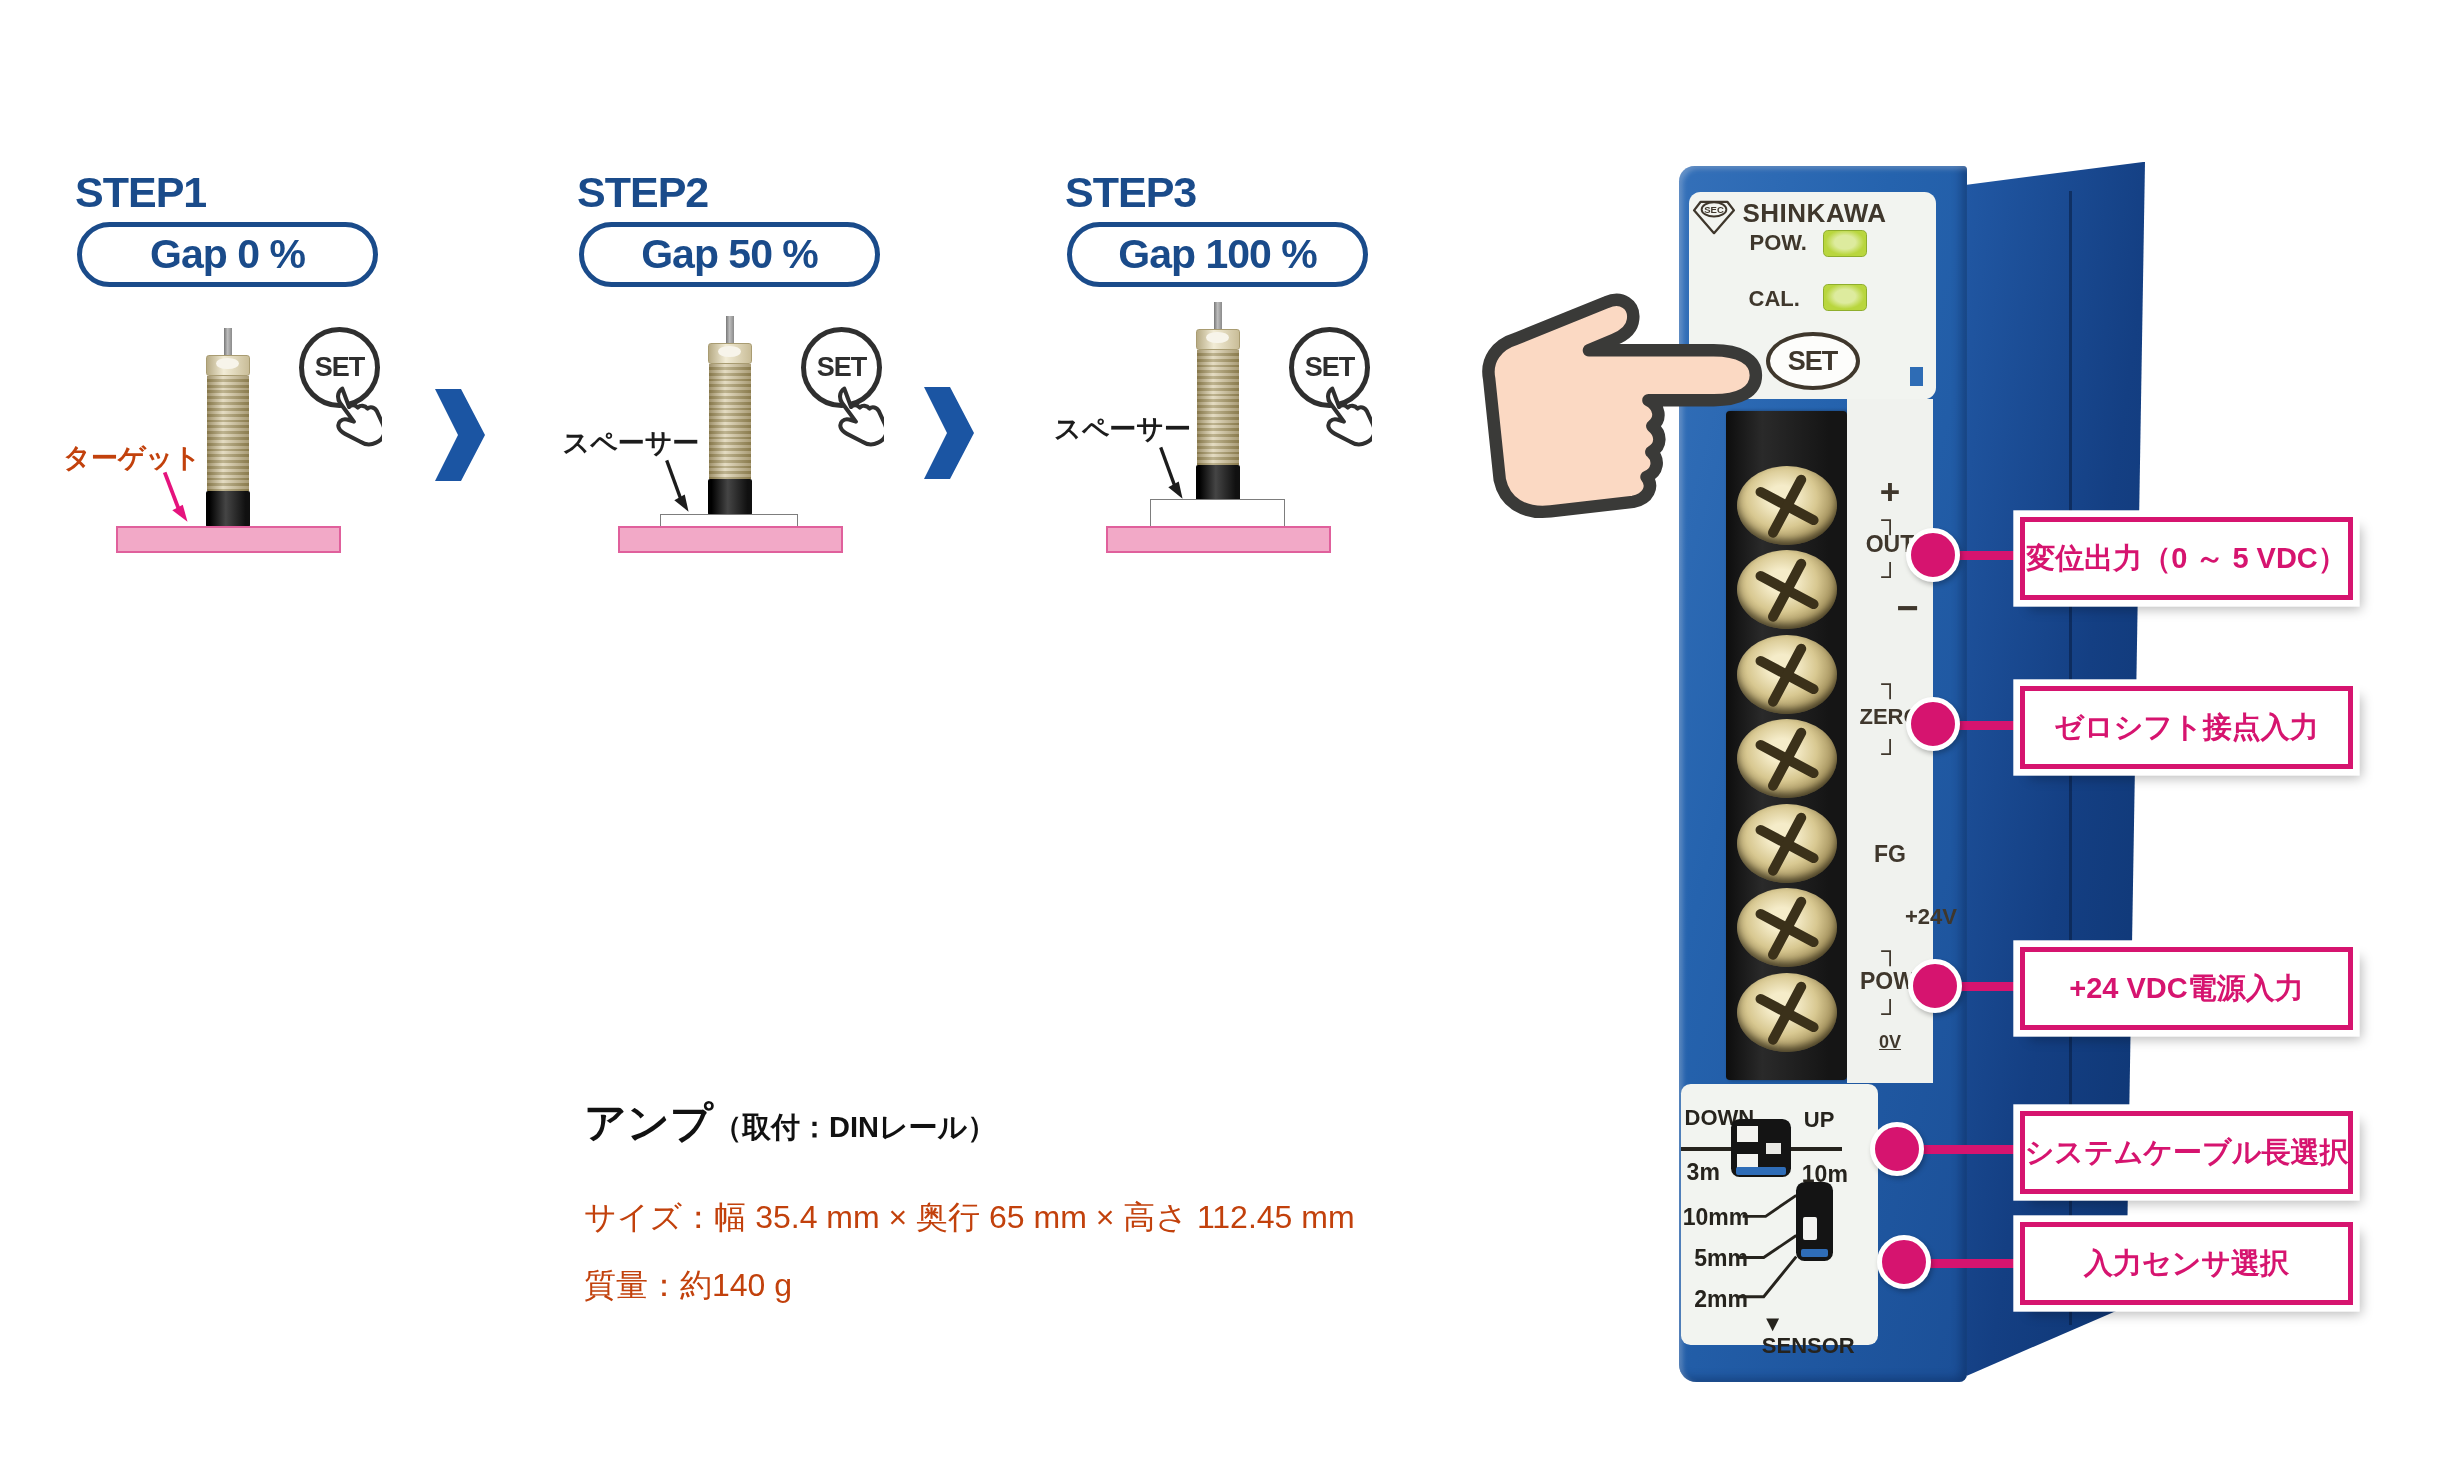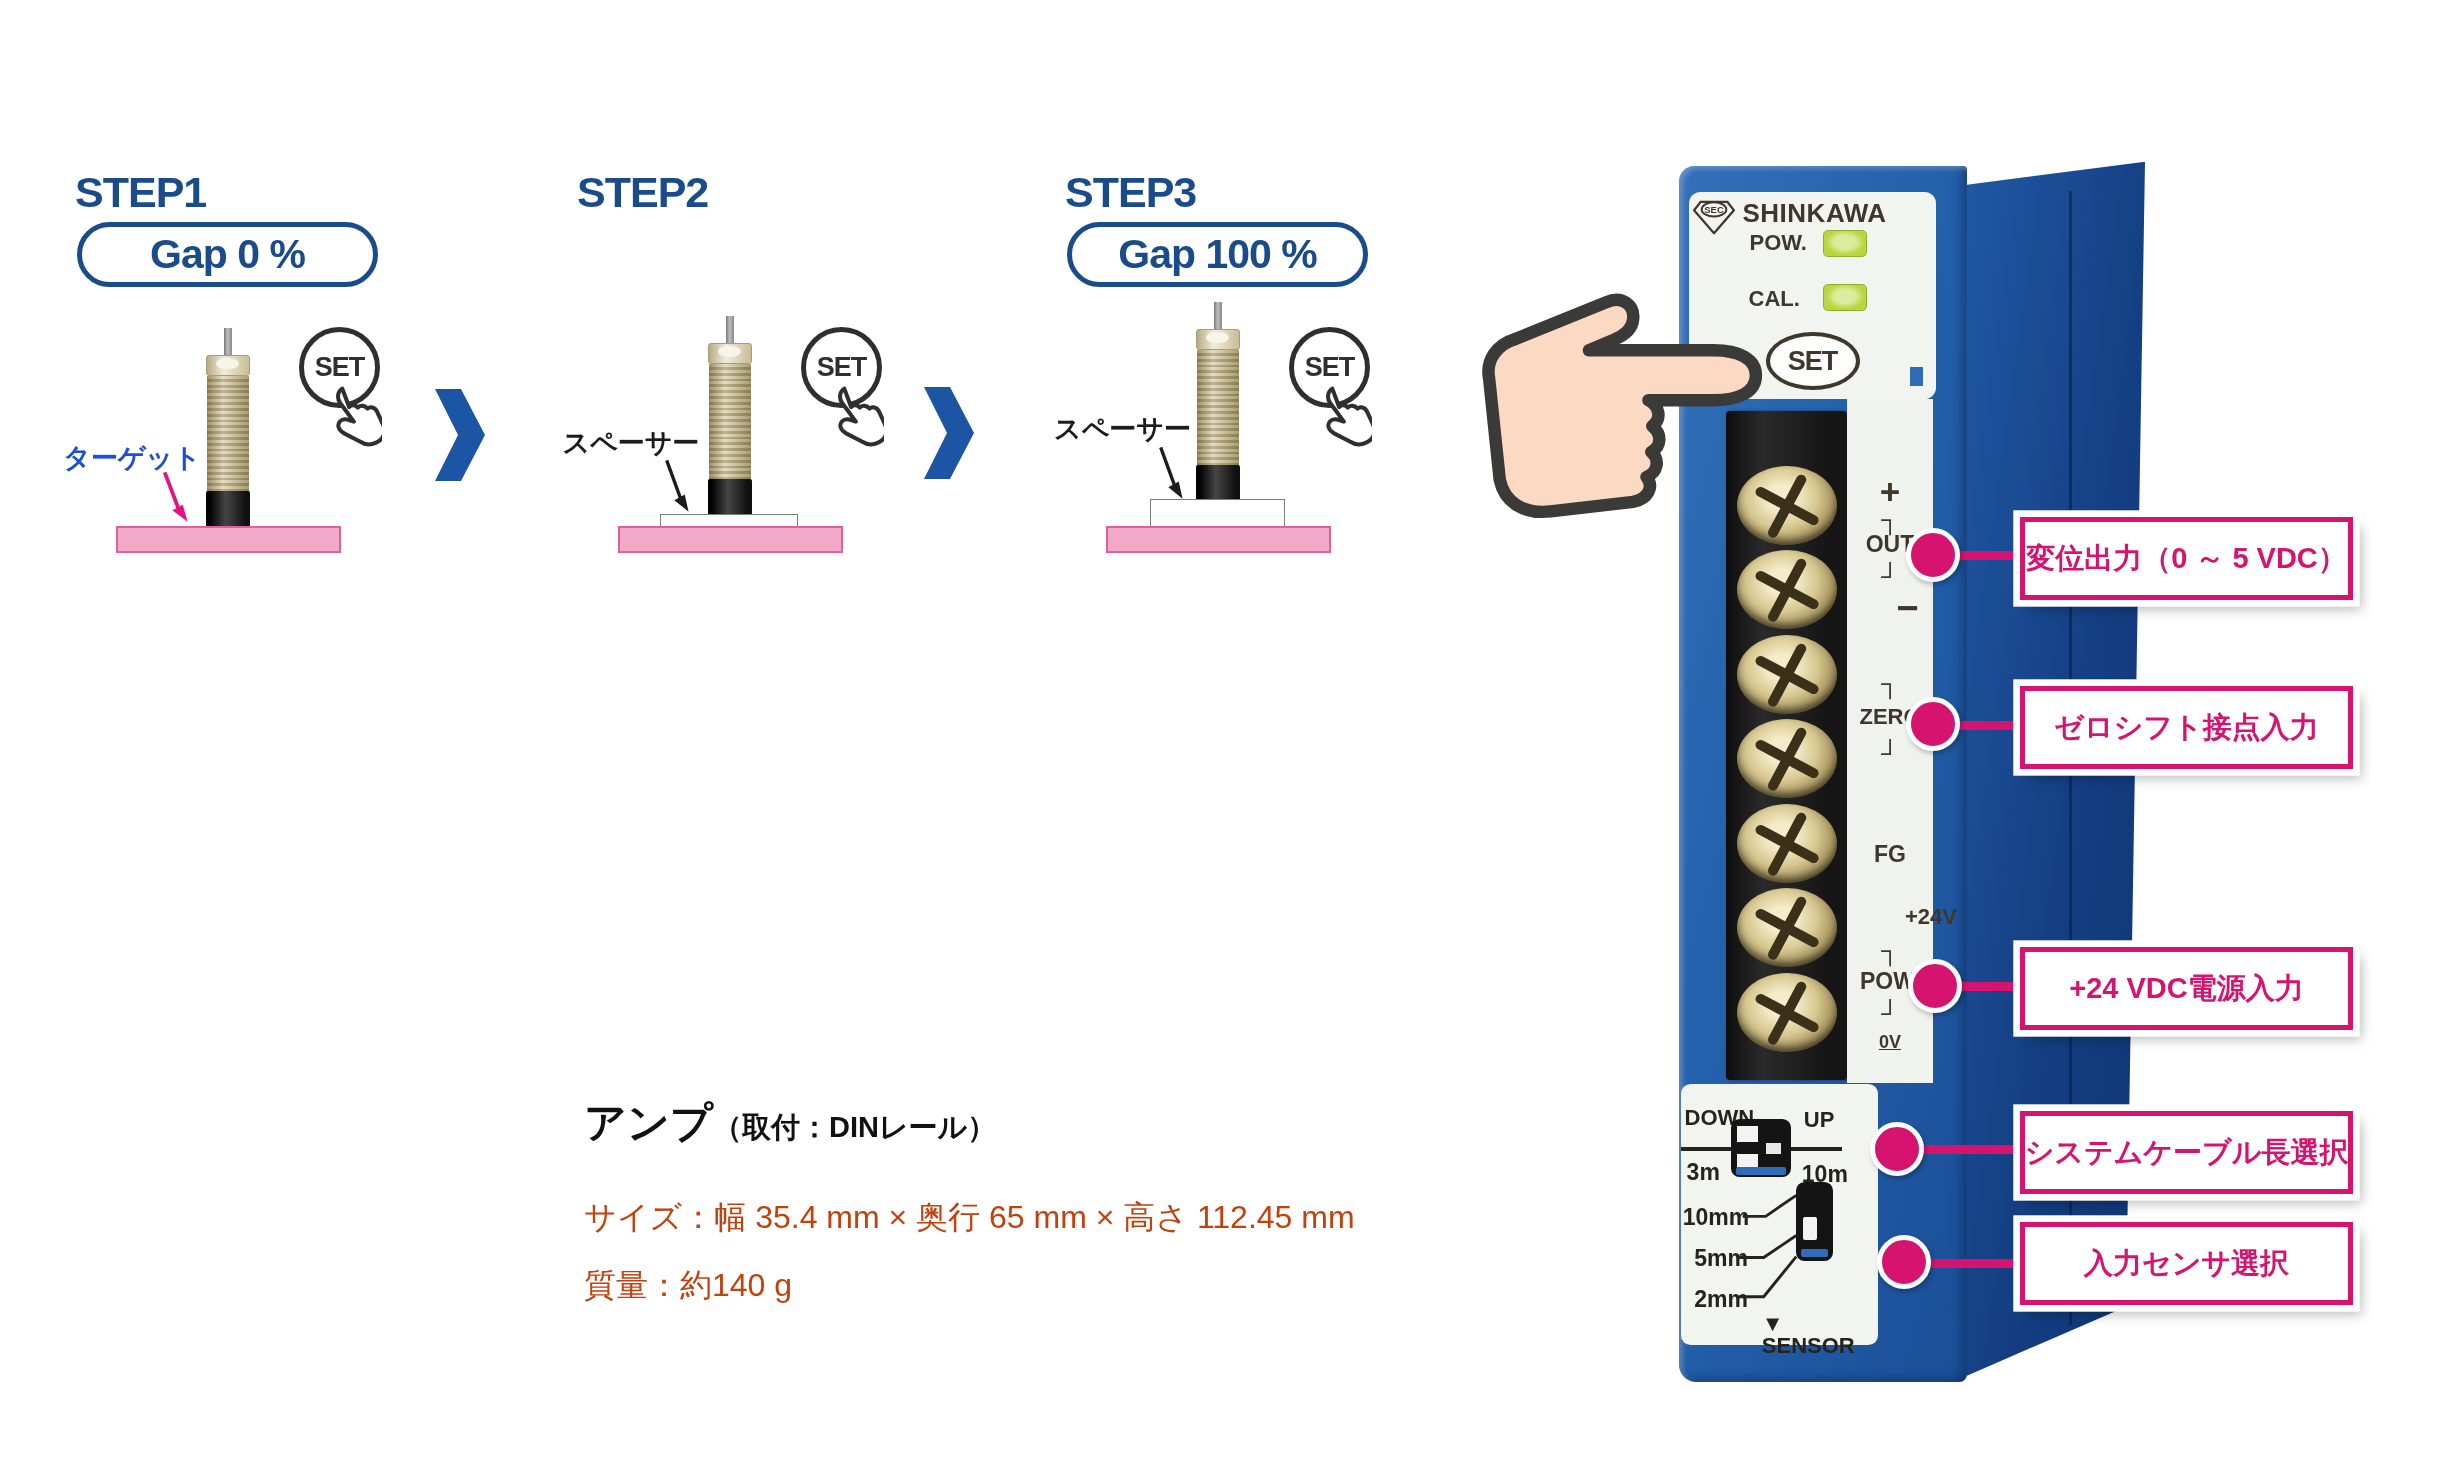--- a/index.html
+++ b/index.html
@@ -23,21 +23,21 @@
   .sensor .collar::after{content:"";position:absolute;left:8.6px;top:1.9px;width:23px;height:11.5px;border-radius:50%;background:#f7f4ea;}
   .sensor .barrel{width:42px;height:115px;
      background-image:linear-gradient(90deg,rgba(110,95,55,.55),rgba(255,255,255,.30) 38%,rgba(110,95,55,.45)),
        repeating-linear-gradient(180deg,#d9cda9 0 2.9px,#a1925f 2.9px 5.8px);}
   .sensor .tip{width:44px;height:37px;border-radius:1.9px 1.9px 2.9px 2.9px;
      background:linear-gradient(90deg,#000 8%,#454545 45%,#101010 90%);}
   .spacer{position:absolute;background:#fff;border:1.9px solid #7d7d7d;}
   .plate{position:absolute;left:70px;top:358px;width:221px;height:23px;background:#f2a9c7;border:2.9px solid #e0609c;}
 
   .annot{position:absolute;font-size:27px;font-weight:bold;white-space:nowrap;}
-  .annot.pink{color:#1d4ed8;} .annot.black{color:#1c1c1c;}
+  .annot.pink{color:#c2410c;} .annot.black{color:#1c1c1c;}
 
   .set-icon{position:absolute;left:253px;top:159px;width:71px;height:71px;border:5.8px solid #2f2f2f;border-radius:50%;
             background:#fff;display:flex;align-items:center;justify-content:center;z-index:2;}
   .set-icon span{font-size:27px;font-weight:bold;color:#2f2f2f;letter-spacing:-1px;}
   .cursor-hand{position:absolute;left:286px;top:215px;width:50px;height:65px;z-index:3;}
 
   .chevron{position:absolute;width:50px;height:92px;background:#1b55a3;
            clip-path:polygon(0 0,52% 0,100% 50%,52% 100%,0 100%,46% 50%);}
 
   
@@ -124,20 +124,23 @@
   <div class="set-icon">
       <span>SET</span>
     </div>
   <svg class="cursor-hand" viewBox="0 0 60 80">
     <path d="M23 3 C16 5 13 12 15 19 L24 46 L17 41 C11 37 4 41 4 47 C4 51 6 54 9 57 L24 72 C28 77 35 80 42 79 C53 78 58 70 57 60 L55 43 C54 37 49 34 45 36 C43 31 38 29 34 31 C32 27 28 25 24 27 Z" fill="#fff" stroke="#2f2f2f" stroke-width="5" stroke-linejoin="round" transform="rotate(-18 30 40)"></path>
   </svg>
 </div>
 
 <div class="step" id="step2">
   <div class="step-title">STEP2</div>
+  <div class="gap-pill">
+      <span>Gap 50 %</span>
+    </div>
   <div class="sensor" style="left:160px;top:148px;">
     <div class="pin"></div>
     <div class="collar"></div>
     <div class="barrel"></div>
     <div class="tip"></div>
   </div>
   <div class="spacer" style="left:112px;top:346px;width:136px;height:12.5px;"></div>
   <div class="plate"></div>
   <div class="annot black" style="left:14.4px;top:257px;">スペーサー</div>
   <svg class="abs" style="left:113px;top:288px;" width="38" height="60" viewBox="0 0 40 62">

